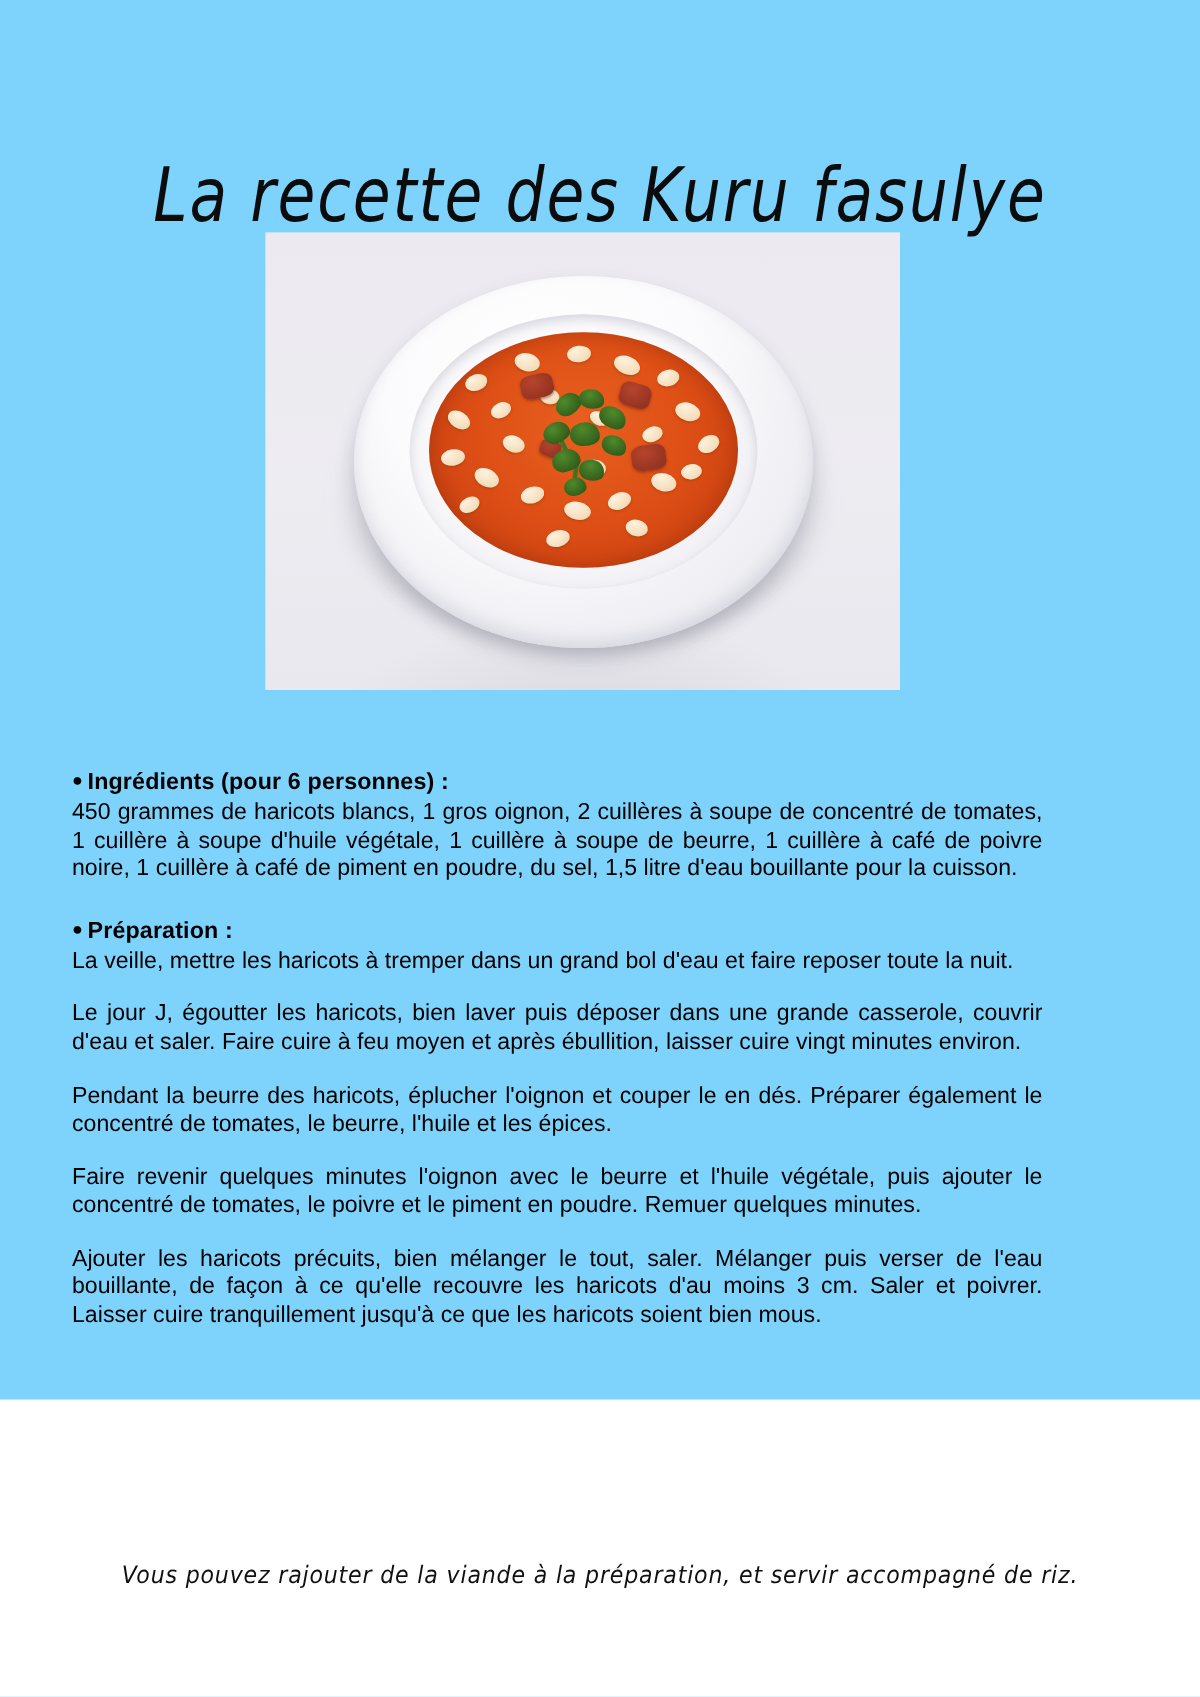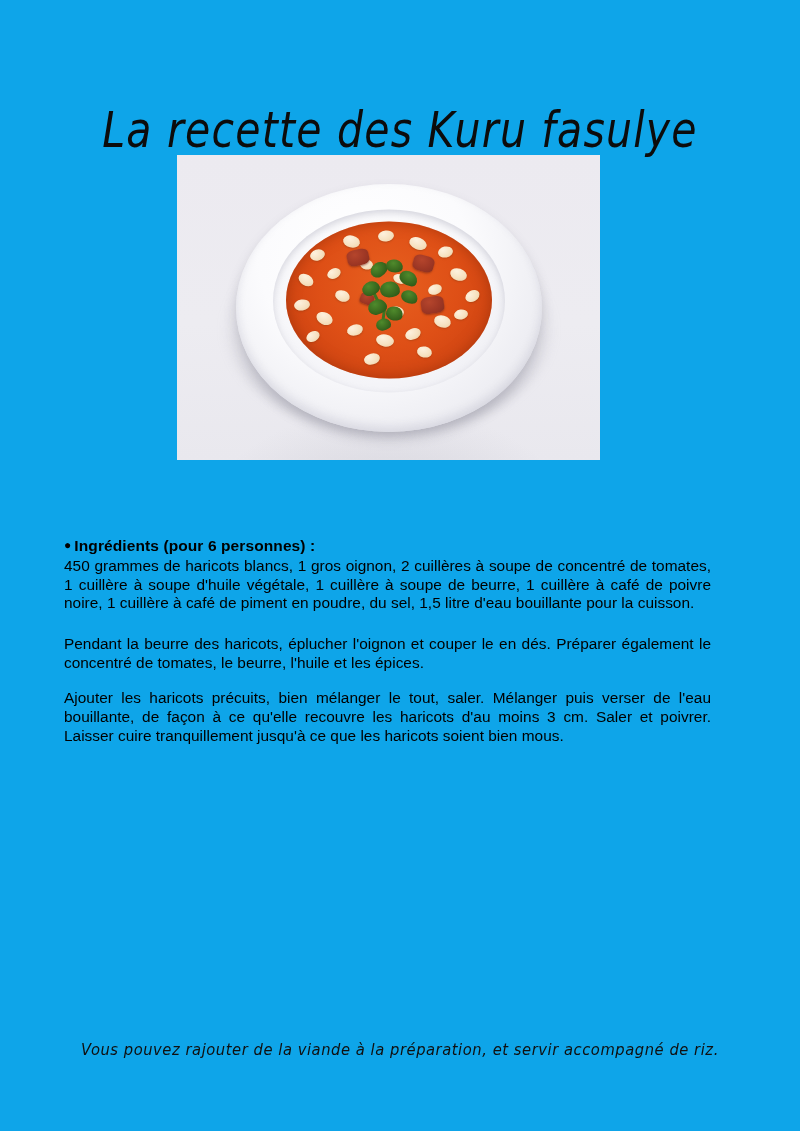--- a/index.html
+++ b/index.html
@@ -12,22 +12,22 @@
     height: 1131px;
     position: relative;
     font-family: "Liberation Sans", sans-serif;
     color: #000000;
     overflow: hidden;
   }
 
   .page {
     position: relative;
     width: 800px;
-    height: 1131px;
-    background: #0ea5e9;
+    height: 933px;
+    background: #7dd3fc;
   }
 
   
   .recipe-title {
     position: absolute;
     left: 0;
     top: 68px;
     width: 800px;
     text-align: center;
     font-family: "DejaVu Sans", sans-serif;
@@ -129,24 +129,23 @@
   }
   .parsley-stem {
     position: absolute;
     background: #3e7321;
     border-radius: 2px;
   }
 
   
   .content {
     position: absolute;
-    left: 64px;
+    left: 48px;
     top: 512px;
     width: 647px;
-    margin-top: 24px;
   }
   .section-head {
     font-size: 15.5px;
     font-weight: bold;
     line-height: 1.28;
     margin: 0 0 1px 0;
     letter-spacing: 0.1px;
   }
   .bullet-dot {
     display: inline-block;
@@ -249,21 +248,27 @@
     <div>
       <div class="section-head">
         <span class="bullet-dot">●</span><span>Ingrédients (pour 6 personnes) :</span>
       </div>
       <p class="body">450 grammes de haricots blancs, 1 gros oignon, 2 cuillères à soupe de concentré de tomates, 1 cuillère à soupe d'huile végétale, 1 cuillère à soupe de beurre, 1 cuillère à café de poivre noire,  1 cuillère à café de piment en poudre, du sel, 1,5 litre d'eau bouillante pour la cuisson.</p>
     </div>
 
     <div class="gap-between-sections"></div>
 
     <div>
+      <div class="section-head">
+        <span class="bullet-dot">●</span><span>Préparation :</span>
+      </div>
+      <p class="body">La veille, mettre les haricots à tremper dans un grand bol d'eau et faire reposer toute la nuit.</p>
+      <p class="body">Le jour J, égoutter les haricots, bien laver puis déposer dans une grande casserole, couvrir d'eau et saler. Faire cuire à feu moyen et après ébullition, laisser cuire vingt minutes environ.</p>
       <p class="body">Pendant la beurre des haricots, éplucher l'oignon et couper le en dés. Préparer également le concentré de tomates, le beurre, l'huile et les épices.</p>
+      <p class="body">Faire revenir quelques minutes l'oignon avec le beurre et l'huile végétale, puis ajouter le concentré de tomates, le poivre et le piment en poudre. Remuer quelques minutes.</p>
       <p class="body">Ajouter les haricots précuits, bien mélanger le tout, saler. Mélanger puis verser de l'eau bouillante, de façon à ce qu'elle recouvre les haricots d'au moins 3 cm. Saler et poivrer. Laisser cuire tranquillement jusqu'à ce que les haricots soient bien mous.</p>
     </div>
 
   </div>
 
   <div class="footer-note">Vous pouvez rajouter de la viande à la préparation, et servir accompagné de riz.</div>
 
 </div>
 
 </body></html>

